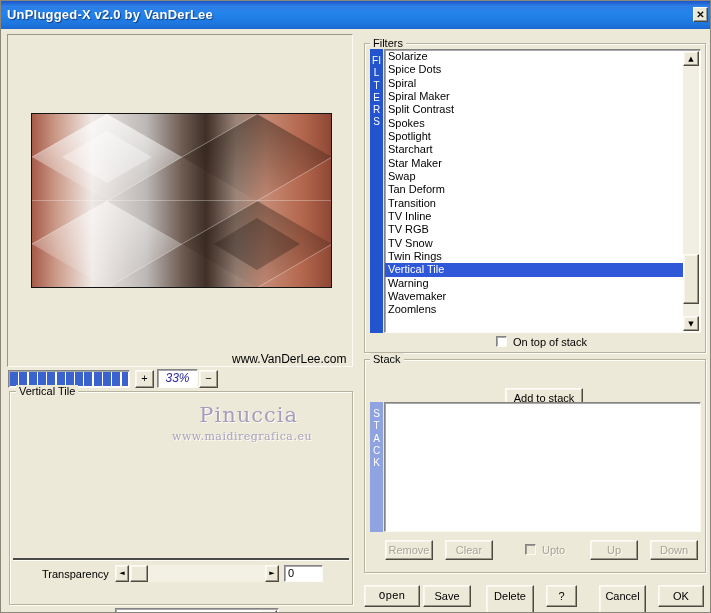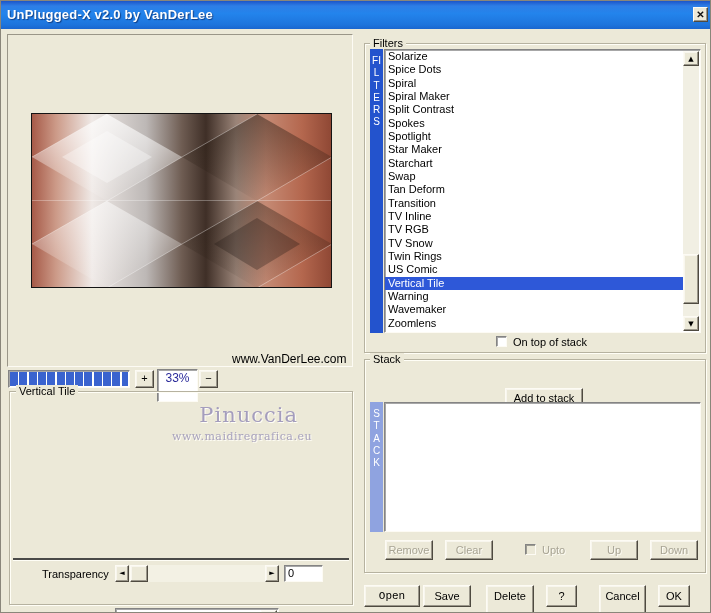--- a/index.html
+++ b/index.html
@@ -78,22 +78,22 @@
   .previewimg{
     position:absolute;left:23px;top:78px;width:301px;height:175px;
     border:1px solid #141414;box-sizing:border-box;overflow:hidden;
   }
   .progressbar{left:7px;top:369px;width:122px;height:18px;}
   .progressfill{
     position:absolute;left:1px;top:1px;right:1px;bottom:1px;
     background:repeating-linear-gradient(90deg,#3a63cf 0px,#3a63cf 8px,#ffffff 8px,#ffffff 9.3px);
   }
   .zoomdisplay{
-    left:156px;top:368px;width:41px;height:33px;
-    color:#2a2a9a;font-size:12px;text-align:center;line-height:17px;
+    left:156px;top:368px;width:41px;height:19px;
+    color:#2a2a9a;font-size:12px;text-align:center;line-height:17px;font-style:italic;
   }
   .weblink{position:absolute;left:231px;top:351px;font-size:12px;line-height:14px;}
   
   .wm-name{
     position:absolute;right:54px;top:11px;
     font-family:"DejaVu Serif",serif;font-size:21px;letter-spacing:1px;
     color:#a49dbd;text-shadow:1px 1px 0 #fffef6;
   }
   .wm-site{
     position:absolute;right:40px;top:38px;
@@ -208,30 +208,29 @@
         <div class="btn thumb" style="top:203px;height:50px;" data-interactable="true"></div>
         <div class="btn sbtn arrowglyph" style="bottom:0;" data-interactable="true">▼</div>
       </div>
     <div class="lrow" data-interactable="true">Solarize</div>
         <div class="lrow" data-interactable="true">Spice Dots</div>
         <div class="lrow" data-interactable="true">Spiral</div>
         <div class="lrow" data-interactable="true">Spiral Maker</div>
         <div class="lrow" data-interactable="true">Split Contrast</div>
         <div class="lrow" data-interactable="true">Spokes</div>
         <div class="lrow" data-interactable="true">Spotlight</div>
+        <div class="lrow" data-interactable="true">Starchart</div>
         <div class="lrow" data-interactable="true">Star Maker</div>
-        <div class="lrow" data-interactable="true">Starchart</div>
         <div class="lrow" data-interactable="true">Swap</div>
         <div class="lrow" data-interactable="true">Tan Deform</div>
         <div class="lrow" data-interactable="true">Transition</div>
         <div class="lrow" data-interactable="true">TV Inline</div>
         <div class="lrow" data-interactable="true">TV RGB</div>
         <div class="lrow" data-interactable="true">TV Snow</div>
         <div class="lrow" data-interactable="true">Twin Rings</div>
-        <div class="lrow" data-interactable="true">US Comic</div>
         <div class="lrow sel" data-interactable="true">Vertical Tile</div>
         <div class="lrow" data-interactable="true">Warning</div>
         <div class="lrow" data-interactable="true">Wavemaker</div>
         <div class="lrow" data-interactable="true">Zoomlens</div>
       </div>
 
     <div class="checkbox" style="left:131px;top:292px;" data-interactable="true"></div>
     <div class="lbl" style="left:148px;top:292px;" data-interactable="false">On top of stack</div>
   </div>
 
@@ -249,15 +248,15 @@
     <div class="lbl" style="left:177px;top:184px;color:#a8a494;text-shadow:1px 1px 0 #fdfcf5;" data-interactable="false">Upto</div>
     <div class="btn disabled" style="left:225px;top:180px;width:48px;height:20px;line-height:18px;" data-interactable="true">Up</div>
     <div class="btn disabled" style="left:285px;top:180px;width:48px;height:20px;line-height:18px;" data-interactable="true">Down</div>
   </div>
 
   <div class="btn" style="left:363px;top:584px;width:56px;height:22px;line-height:20px;font-family:Liberation Mono, monospace;" data-interactable="true">Open</div>
   <div class="btn" style="left:422px;top:584px;width:48px;height:22px;line-height:20px;" data-interactable="true">Save</div>
   <div class="btn" style="left:485px;top:584px;width:48px;height:38px;line-height:20px;" data-interactable="true">Delete</div>
   <div class="btn" style="left:545px;top:584px;width:31px;height:22px;line-height:20px;" data-interactable="true">?</div>
   <div class="btn" style="left:598px;top:584px;width:47px;height:40px;line-height:20px;" data-interactable="true">Cancel</div>
-  <div class="btn" style="left:657px;top:584px;width:32px;height:22px;line-height:20px;" data-interactable="true">OK</div>
+  <div class="btn" style="left:657px;top:584px;width:46px;height:22px;line-height:20px;" data-interactable="true">OK</div>
 
 </div>
 
 </body></html>

